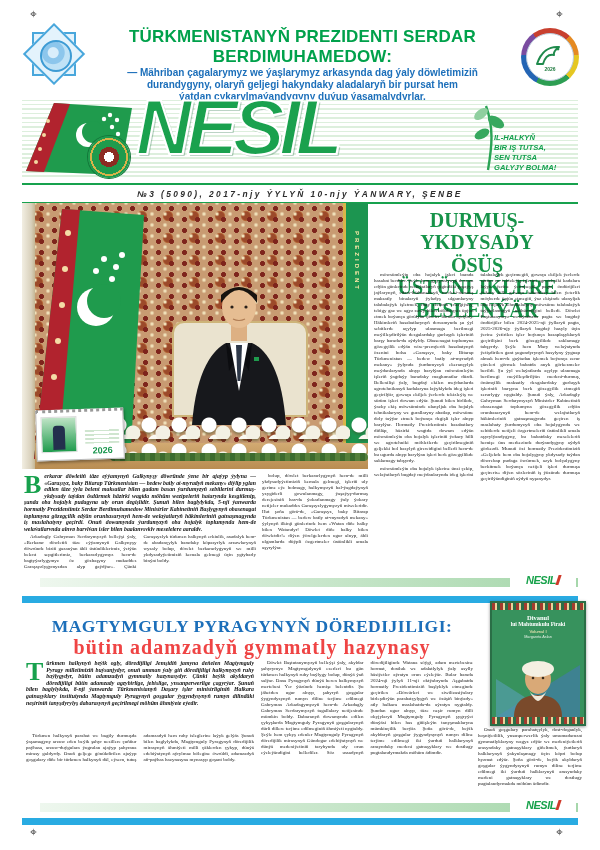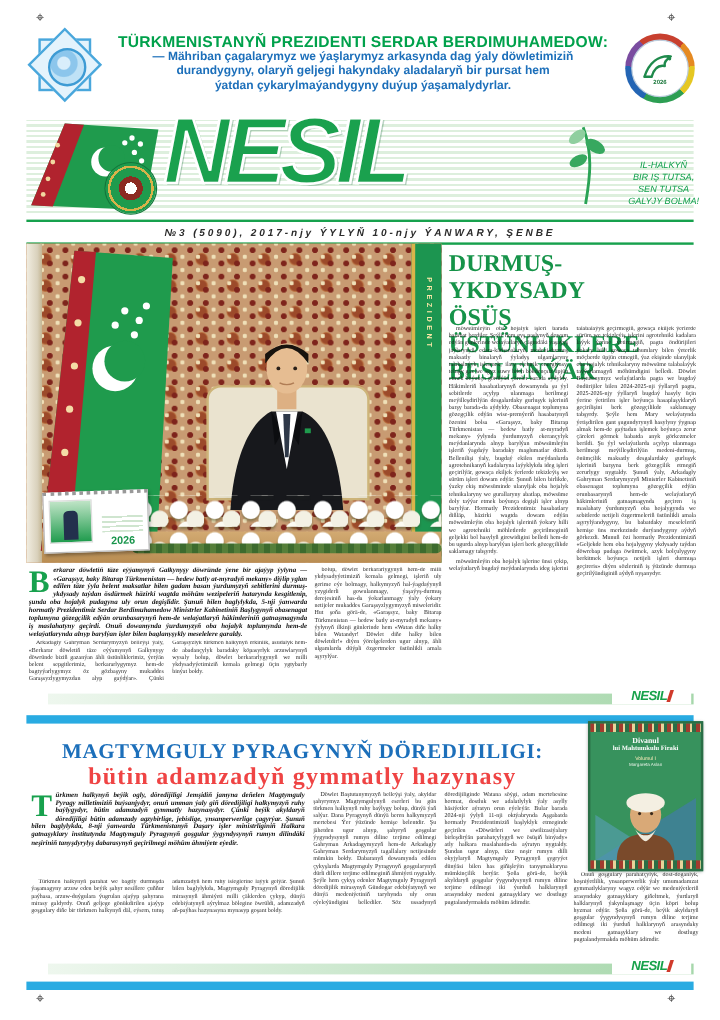--- a/index.html
+++ b/index.html
@@ -4,43 +4,43 @@
 <style>
   html,body{margin:0;padding:0;background:#888;}
   #page{position:relative;width:600px;height:850px;background:#fff;overflow:hidden;
         font-family:"Liberation Sans",sans-serif;margin:0 auto;}
   .abs{position:absolute;}
 
   
   .cropmark{position:absolute;font-size:12px;color:#444;line-height:1;}
 
   
-  .hq-title{text-align:center;color:#00a14b;font-weight:bold;font-size:13px;letter-spacing:.2px;}
+  .hq-title{text-align:center;color:#00a14b;font-weight:bold;font-size:17px;letter-spacing:.2px;}
   .hq-line{text-align:center;color:#1c6fba;font-weight:bold;font-size:10px;line-height:1.22;}
 
   .star8{width:44px;height:44px;position:relative;}
   .star8 .sq{position:absolute;inset:0;background:#e4f3fc;border:2px solid #49a7dc;}
   .star8 .sq.r{transform:rotate(45deg);}
   .star8 .core{position:absolute;left:8px;top:8px;width:28px;height:28px;border-radius:50%;
     border:2px solid #3d9bd4;background:radial-gradient(circle at 40% 38%,#d9eefb 0 5px,#8cc6ec 6px 11px,#bfe2f6 12px);}
   .horse-emb{width:58px;height:58px;border-radius:50%;
     background:conic-gradient(#c8402f 0 12%,#e58a22 12% 24%,#e5c722 24% 38%,#2d9e53 38% 58%,#2465b4 58% 76%,#7a4ca0 76% 90%,#c8402f 90% 100%);
     display:flex;align-items:center;justify-content:center;}
   .horse-emb .inner{width:46px;height:46px;border-radius:50%;background:#fff;border:1px solid #bcd;
     display:flex;flex-direction:column;align-items:center;justify-content:center;}
   .horse-emb .yr{font-size:5px;color:#1f7a3f;font-weight:bold;margin-top:-2px;}
 
   
   .masthead{position:absolute;left:22px;top:100px;width:556px;height:80px;
     background:repeating-linear-gradient(0deg,#ffffff 0 2.5px,#ddefdd 2.5px 4.5px);}
   .nesil-logo{position:absolute;left:136px;top:88px;font-size:77px;font-weight:bold;font-style:italic;
     letter-spacing:-5px;color:#1aa14e;-webkit-text-stroke:2.2px #ffffff;
     text-shadow:2px 2px 0 rgba(12,98,46,.28);transform:scaleY(1.02);line-height:1;}
-  .slogan{position:absolute;left:509px;top:133px;width:88px;text-align:center;color:#12a04d;
-    font-weight:normal;font-style:italic;font-size:7.6px;line-height:1.3;}
+  .slogan{position:absolute;left:494px;top:133px;width:88px;color:#12a04d;
+    font-weight:bold;font-style:italic;font-size:7.6px;line-height:1.3;}
   .founder-bar{position:absolute;left:112px;top:168px;width:466px;height:13px;
     background:linear-gradient(180deg,#40b7ea,#1180c3);color:#fff;font-weight:bold;font-style:italic;
     font-size:7.8px;letter-spacing:1.3px;display:flex;align-items:center;justify-content:center;}
   .issue-line{position:absolute;left:22px;top:183px;width:556px;height:17px;
     border-top:2px solid #17a14d;border-bottom:2px solid #17a14d;display:flex;align-items:center;
     justify-content:center;font-size:8.4px;font-weight:bold;font-style:italic;letter-spacing:2.4px;color:#2c2c2c;}
   .mh-emblem{position:absolute;left:88px;top:136px;width:42px;height:42px;border-radius:50%;
     background:radial-gradient(circle,#fff 0 5px,#8c2b22 5px 10px,#1f9b4d 10px 17px,#d8b24a 17px 19px,#1f9b4d 19px);
     box-shadow:0 0 0 1px #13763a;}
 
@@ -73,21 +73,21 @@
     border:1px solid #bbb;border-top:3px dotted #999;transform:rotate(-2deg);
     box-shadow:1px 2px 3px rgba(0,0,0,.35);display:flex;}
   .cal-photo{width:34px;height:34px;margin:4px;background:linear-gradient(180deg,#bfe4c6,#1f9b4d);
     border:1px solid #ddd;position:relative;}
   .cal-photo::after{content:"";position:absolute;left:11px;top:8px;width:12px;height:24px;background:#23304d;border-radius:4px 4px 0 0;}
   .cal-right{flex:1;display:flex;flex-direction:column;align-items:center;justify-content:flex-end;padding-bottom:3px;}
   .cal-lines{width:80%;height:14px;background:repeating-linear-gradient(0deg,#cfe5cf 0 1.5px,transparent 1.5px 4px);margin-bottom:2px;}
   .cal-year{font-size:9px;font-weight:bold;color:#16944a;}
 
   
-  .a1-head{position:absolute;left:374px;top:209px;width:206px;
+  .a1-head{position:absolute;left:374px;top:209px;width:206px;text-align:center;
     font-family:"Liberation Serif",serif;font-weight:bold;color:#169349;font-size:20px;line-height:1.12;}
   .tiny{font-family:"Liberation Serif",serif;font-size:5px;line-height:6px;text-align:justify;
     color:#1b1b1b;overflow:hidden;}
   .tiny p{margin:0 0 2px 0;text-indent:6px;}
   .a1-cols{position:absolute;left:374px;top:272px;width:206px;height:298px;column-count:2;column-gap:7px;}
   .intro{font-family:"Liberation Serif",serif;font-weight:bold;font-style:italic;font-size:5.8px;
     line-height:6.6px;text-align:justify;color:#111;overflow:hidden;}
   .dropcap{float:left;font-family:"Liberation Serif",serif;font-style:normal;font-weight:bold;
     font-size:26px;line-height:21px;color:#17a14d;margin:1px 3px 0 0;}
   .a1-intro{position:absolute;left:24px;top:473px;width:232px;height:58px;}

